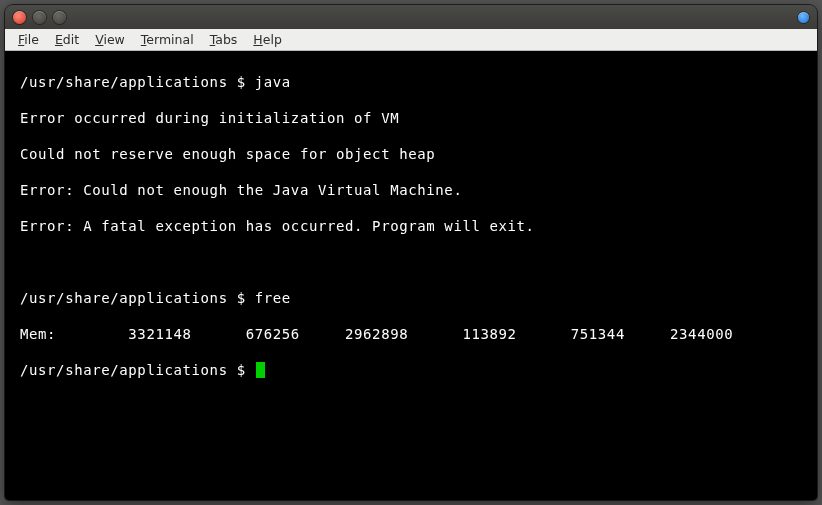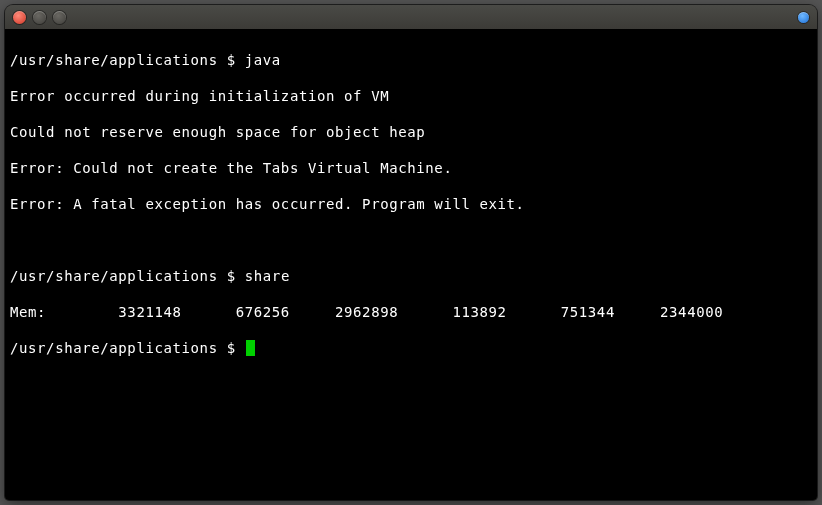--- a/index.html
+++ b/index.html
@@ -73,21 +73,21 @@
       color: #fff;
       font-family: "DejaVu Sans Mono", "Liberation Mono", Menlo, Consolas, monospace;
       font-size: 14px;
       line-height: 18px;
       letter-spacing: 0.6px;
       padding: 4px 5px;
       white-space: pre;
       overflow: hidden;
       position: relative;
     }
-    .line { white-space: pre; }
+    .line { white-space: pre; margin-left: 10px; }
     .cursor {
       display: inline-block;
       width: 9px;
       height: 16px;
       background: #00d000;
       vertical-align: text-bottom;
       margin-left: 1px;
     }
     .resize-grip {
       position: absolute;
@@ -106,29 +106,37 @@
   <div class="titlebar">
     <div class="window-buttons">
       <div class="wb wb-close"></div>
       <div class="wb wb-min"></div>
       <div class="wb wb-max"></div>
     </div>
     <div class="title-spacer"></div>
     <div class="tray-dot"></div>
   </div>
 
+  <div class="menubar">
+    <div class="menu-item"><span class="mn">File</span></div>
+    <div class="menu-item"><span class="mn">Edit</span></div>
+    <div class="menu-item"><span class="mn">View</span></div>
+    <div class="menu-item"><span class="mn">Terminal</span></div>
+    <div class="menu-item"><span class="mn">Tabs</span></div>
+    <div class="menu-item"><span class="mn">Help</span></div>
+  </div>
 
   <div class="terminal">
 <div class="line"><span>/usr/share/applications</span> <span>$</span> <span>java</span></div>
 <div class="line">Error occurred during initialization of VM</div>
 <div class="line">Could not reserve enough space for object heap</div>
-<div class="line">Error: Could not create the Tabs Virtual Machine.</div>
+<div class="line">Error: Could not enough the Java Virtual Machine.</div>
 <div class="line">Error: A fatal exception has occurred. Program will exit.</div>
 <div class="line"> </div>
-<div class="line"><span>/usr/share/applications</span> <span>$</span> <span>share</span></div>
+<div class="line"><span>/usr/share/applications</span> <span>$</span> <span>free</span></div>
 <div class="line">Mem:        3321148      676256     2962898      113892      751344     2344000</div>
 <div class="line"><span>/usr/share/applications</span> <span>$</span> <span class="cursor"></span></div>
 
     <div class="resize-grip">
       
     </div>
   </div>
 
 </div>
 

